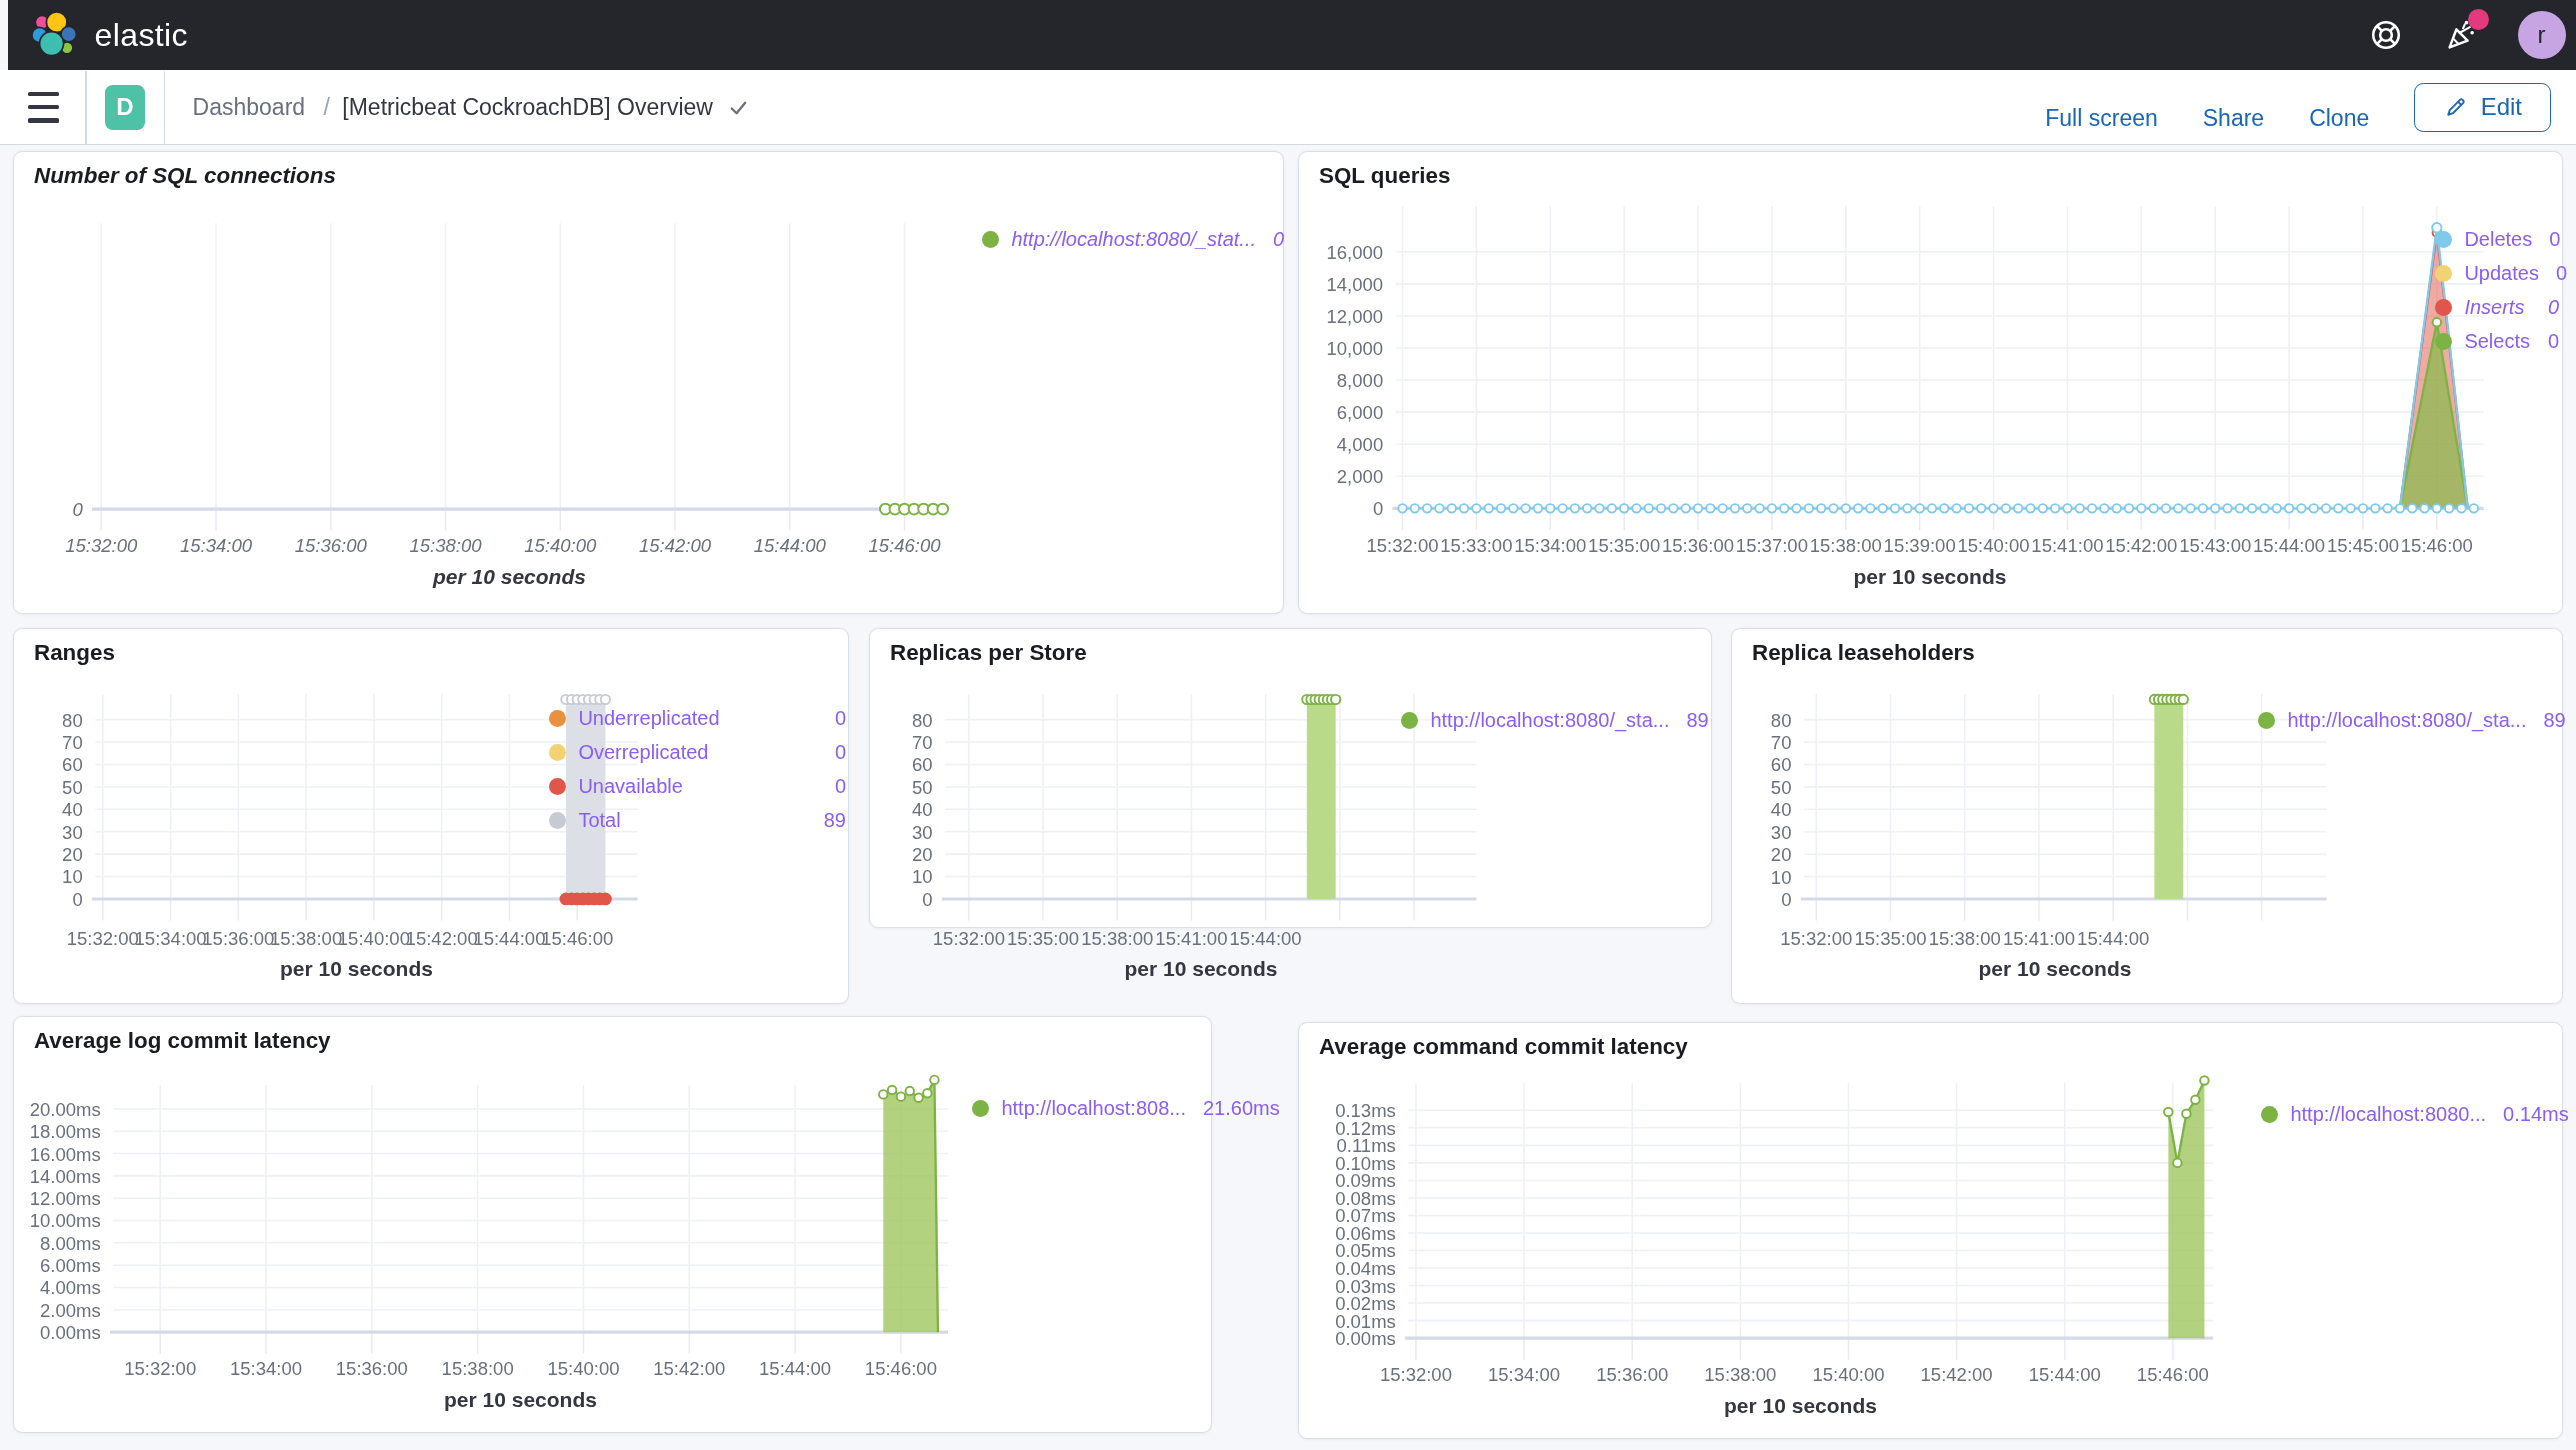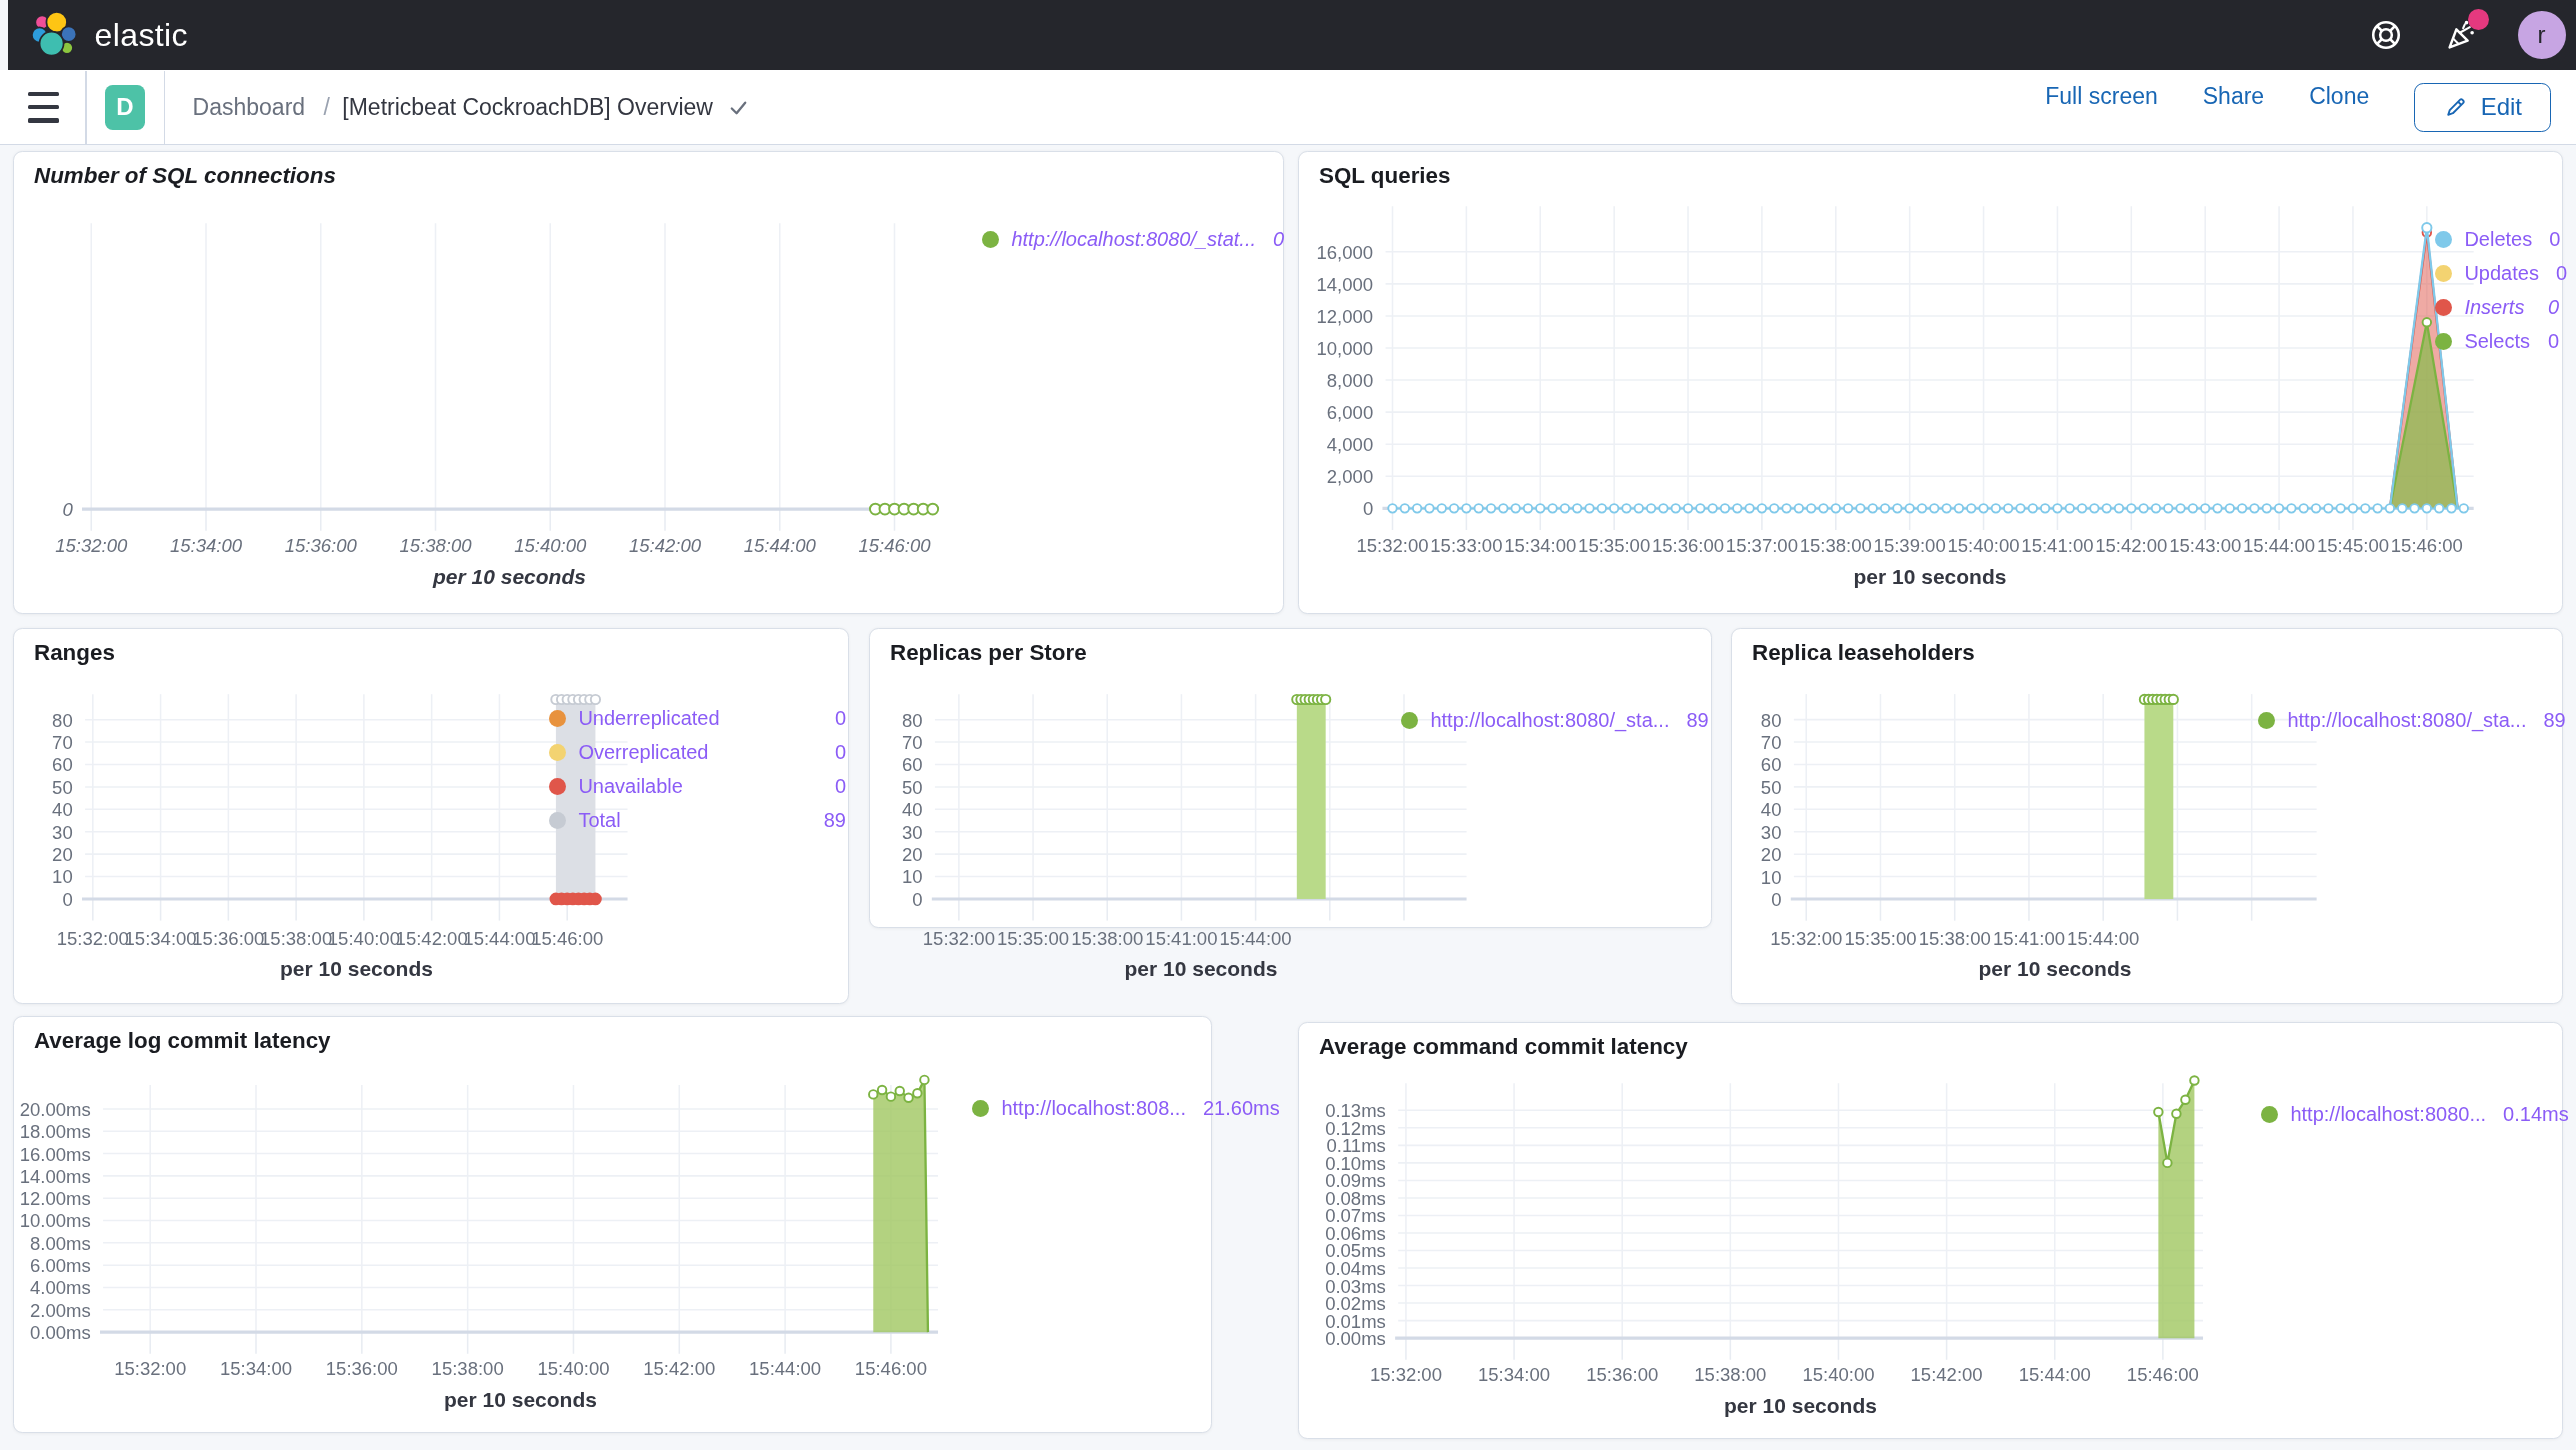--- a/index.html
+++ b/index.html
@@ -20,27 +20,27 @@
   .crumbbar{position:absolute;left:0;top:70px;width:2576px;height:75px;background:#fff;border-bottom:1.5px solid #D3DAE6;display:flex;align-items:center;box-sizing:border-box;}
   .hamburger{margin-left:28px;width:34px;height:31px;display:flex;flex-direction:column;justify-content:space-between;background:none;border:none;cursor:pointer;padding:0;}
   .hamburger span{display:block;width:31px;height:4.6px;background:#343741;border-radius:1.5px;}
   .vdiv{width:1.5px;height:73px;background:#D3DAE6;}
   .vdiv.l1{margin-left:23px;} .vdiv.l2{}
   .d-badge{width:40px;height:45px;border-radius:7.7px;background:#4DC2A7;color:#fff;font-size:24px;font-weight:700;display:flex;align-items:center;justify-content:center;margin:0 18.5px;border:none;cursor:pointer;}
   .crumb-root{color:#69707D;font-size:23px;margin-left:21.6px;cursor:pointer;background:none;border:none;font-family:inherit;}
   .crumb-sep{color:#9AA2B0;font-size:23px;margin:0 12.4px;}
   .crumb-title{color:#343741;font-size:23px;font-weight:500;}
   .check-icon{margin-left:14px;display:flex;cursor:pointer;}
-  .toolbar-right{margin-left:auto;display:flex;align-items:flex-start;gap:45px;margin-right:25px;}
+  .toolbar-right{margin-left:auto;display:flex;align-items:flex-end;gap:45px;margin-right:25px;}
   .tlink{color:#1866B4;font-size:23px;font-weight:500;background:none;border:none;cursor:pointer;font-family:inherit;padding:0;}
   .edit-btn{display:flex;align-items:center;gap:12.4px;border:1.5px solid #1866B4;border-radius:9.3px;height:49px;padding:0 28px;color:#1866B4;font-size:24px;font-weight:500;background:#fff;cursor:pointer;font-family:inherit;}
   
   .panel{position:absolute;background:#fff;border:1.5px solid #D9DFE8;border-radius:9.3px;box-shadow:0 0.8px 3.1px rgba(0,0,0,0.05);box-sizing:border-box;}
   .panel-title{position:absolute;left:20px;top:10.8px;margin:0;font-size:22.4px;font-weight:700;color:#1A1C21;z-index:2;}
-  .chart{position:absolute;left:0;top:0;right:0;bottom:0;}
+  .chart{position:absolute;left:0;top:0;right:0;bottom:0;padding-left:10px;}
   .xlabel{position:absolute;text-align:center;font-size:21px;font-weight:700;color:#343741;}
   .legend{position:absolute;font-size:20px;color:#8b5cf6;}
   .legend-row{display:flex;align-items:center;white-space:nowrap;}
   .lg-dot{width:17px;height:17px;border-radius:50%;flex:0 0 auto;margin-right:12.4px;}
   .lg-value{margin-left:auto;padding-left:17px;}
 </style>
 </head>
 <body>
 
 <header class="topbar">

